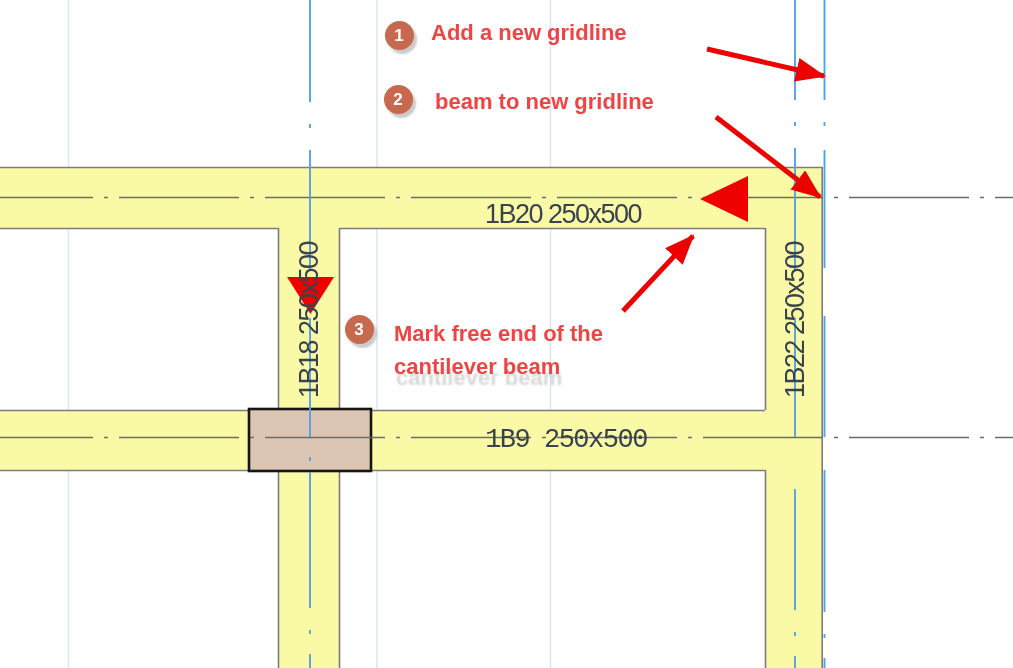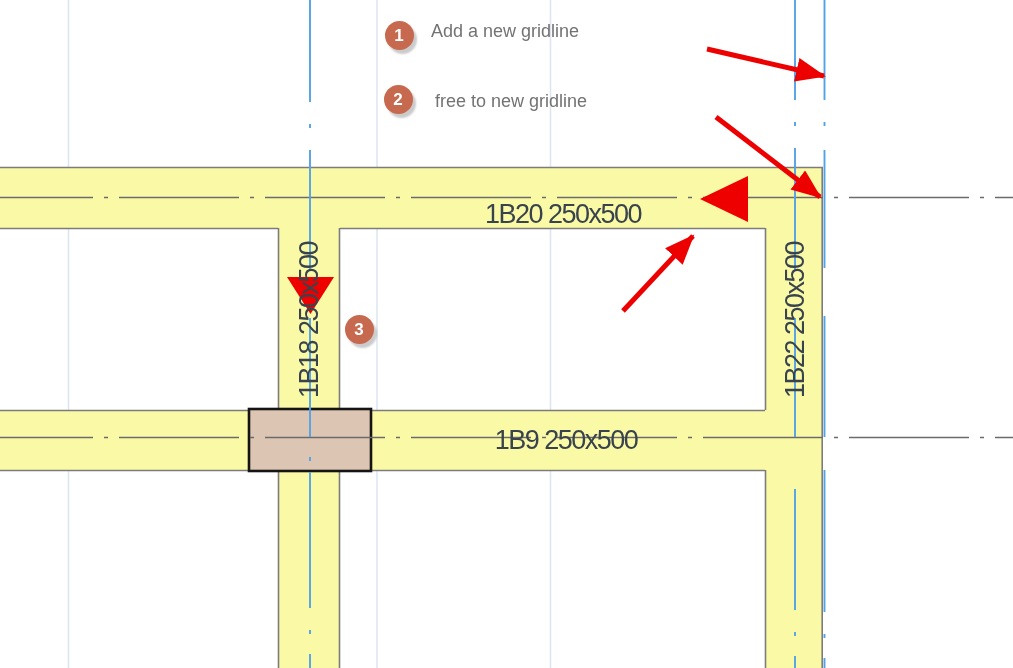--- a/index.html
+++ b/index.html
@@ -13,21 +13,21 @@
     letter-spacing:-1.5px;transform:translate(-50%,-50%);line-height:1;
   }
   .beam-label.vertical{transform:translate(-50%,-50%) rotate(-90deg);}
   .step-badge{
     position:absolute;width:29px;height:29px;border-radius:50%;
     background:#C6694F;color:#ffffff;font-size:17px;font-weight:bold;
     display:flex;align-items:center;justify-content:center;
     box-shadow:3px 4px 2px rgba(140,140,140,0.45);line-height:1;
   }
   .ann-text{
-    position:absolute;color:#737373;font-size:18px;font-weight:normal;
+    position:absolute;color:#ef4444;font-size:22px;font-weight:bold;
     white-space:nowrap;line-height:1;
   }
   .ann-line{display:block;}
   .ghost-shadow{text-shadow:2px 11px 2px rgba(150,150,150,0.38);}
 </style>
 </head>
 <body>
 
 <div class="canvas">
 
@@ -83,35 +83,39 @@
       </marker>
     </defs>
     <g stroke="#EC0000" stroke-width="5" fill="none">
       <line x1="707" y1="49" x2="824" y2="76" marker-end="url(#ah)"></line>
       <line x1="716" y1="117" x2="820" y2="197" marker-end="url(#ah)"></line>
       <line x1="623" y1="311" x2="693" y2="236" marker-end="url(#ah)"></line>
     </g>
   </svg>
 
   <div class="beam-label" style="left:563px;top:214px;">1B20 250x500</div>
-  <div class="beam-label" style="left:566px;top:440px;">1B9 250x500</div>
+  <div class="beam-label" style="left:566px;top:440px;font-family:Liberation Mono, monospace;">1B9 250x500</div>
   <div class="beam-label vertical" style="left:309px;top:320px;">1B18 250x500</div>
   <div class="beam-label vertical" style="left:795px;top:320px;">1B22 250x500</div>
 
   <div class="step-badge" style="left:384.5px;top:20.5px;">
     <span>1</span>
   </div>
   <div class="ann-text" style="left:431px;top:22px;">
     <span class="ann-line">Add a new gridline</span>
   </div>
 
   <div class="step-badge" style="left:383.5px;top:84.5px;">
     <span>2</span>
   </div>
   <div class="ann-text" style="left:428px;top:86px;line-height:31px;">
-    <span class="ann-line" style="padding-left:7px;">free to new gridline</span>
+    <span class="ann-line" style="padding-left:7px;">beam to new gridline</span>
   </div>
 
   <div class="step-badge" style="left:344.5px;top:314.5px;">
     <span>3</span>
   </div>
+  <div class="ann-text" style="left:394px;top:317px;line-height:33px;">
+    <span class="ann-line">Mark free end of the</span>
+    <span class="ann-line ghost-shadow">cantilever beam</span>
+  </div>
 
 </div>
 
 </body></html>

